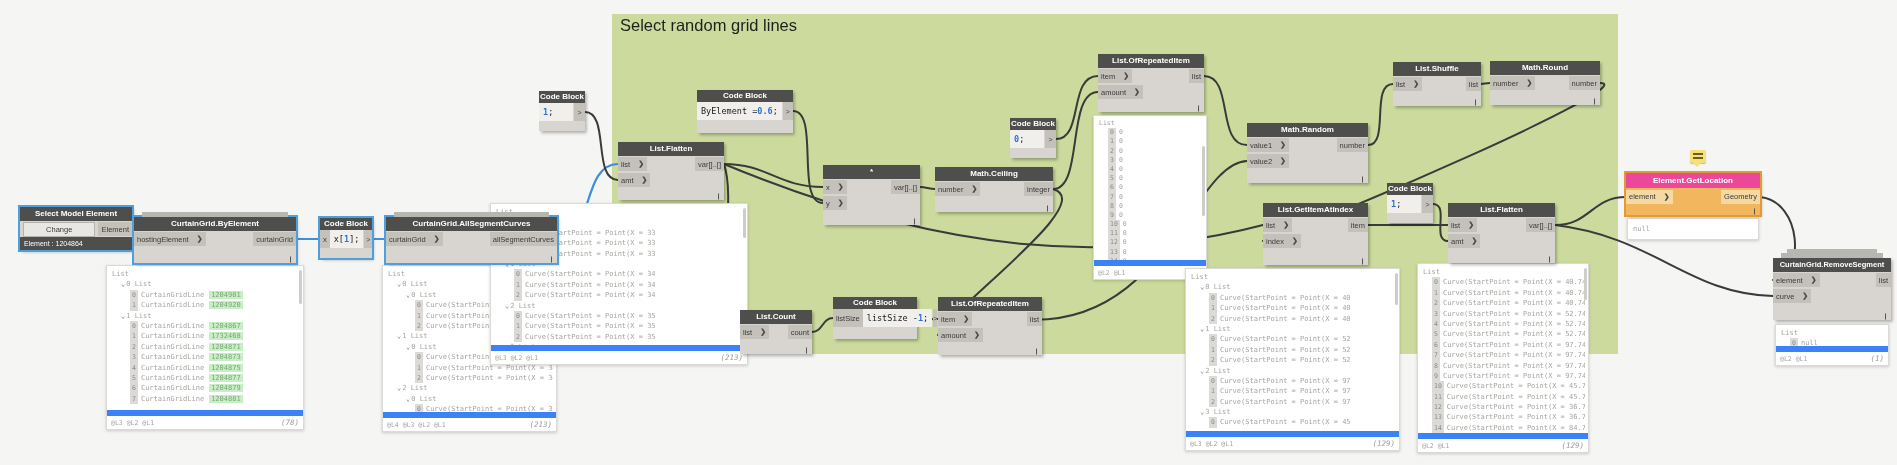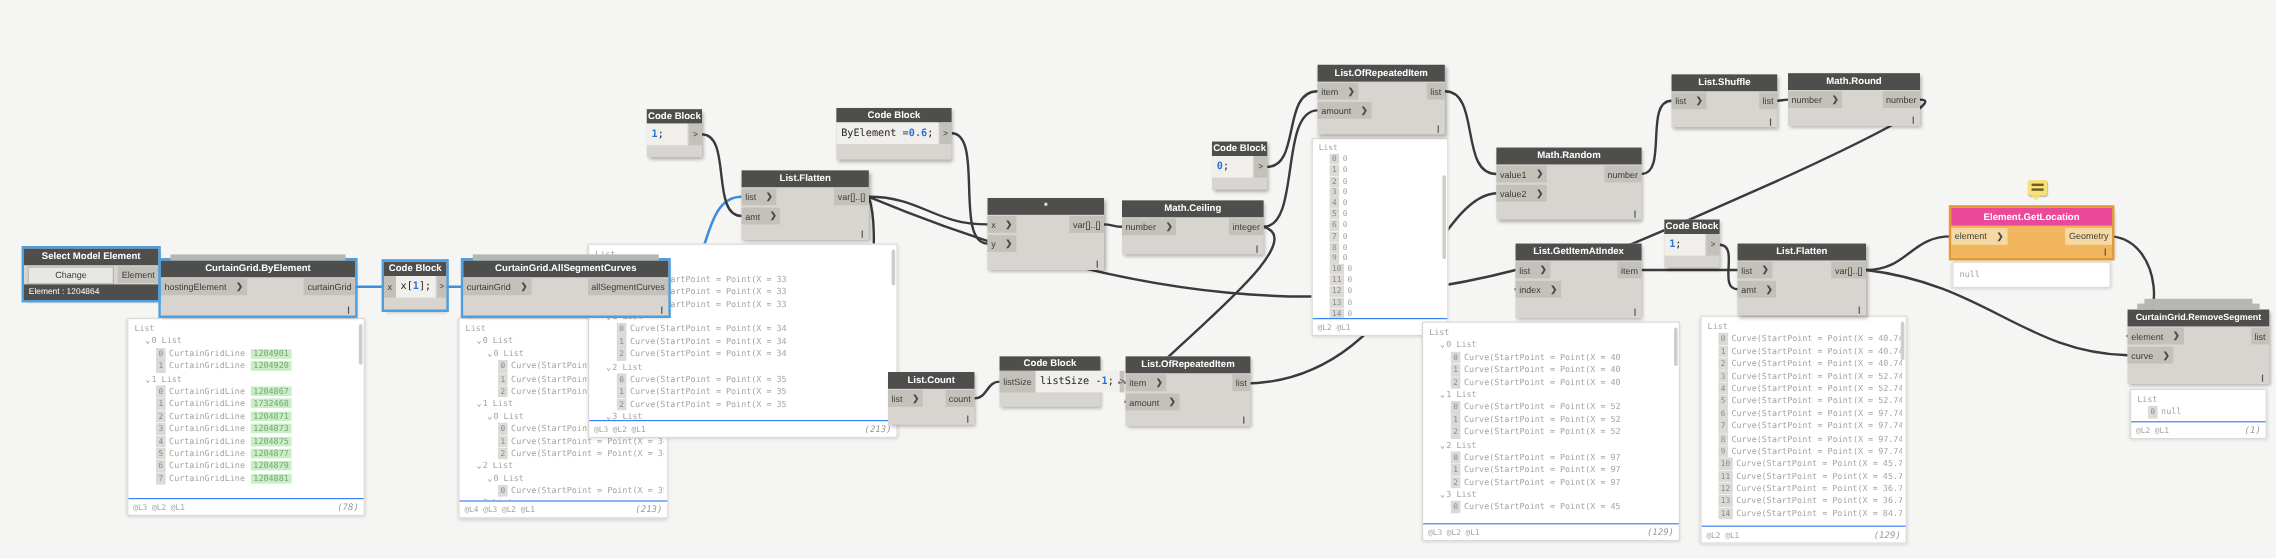--- a/index.html
+++ b/index.html
@@ -49,37 +49,40 @@
          padding:0 4px;height:13px;flex:none;}
   
   .pv{position:absolute;background:#fff;border:1px solid #dcdad6;box-shadow:0 1px 3px rgba(0,0,0,.18);
       display:flex;flex-direction:column;font-family:"DejaVu Sans Mono",monospace;box-sizing:border-box;}
   .pv-body{flex:1;overflow:hidden;padding:3px 3px 0 3px;position:relative;}
   .pv-row{white-space:nowrap;color:#a6a5a1;font-size:7px;line-height:10.4px;height:10.4px;overflow:hidden;}
   .dense .pv-row{font-size:6.5px;line-height:9.2px;height:9.2px;}
   .badge{display:inline-block;background:#dcdad6;color:#8d8c88;padding:0 2px;margin-right:3px;font-size:6.5px;}
   .caret{margin-right:1px;color:#8d8c88;}
   .chip{background:#c9eec6;color:#79a877;padding:0 2px;margin-left:5px;}
-  .pv-foot{height:13px;border-top:1px solid #3b82f6;display:flex;align-items:center;
+  .pv-foot{height:13px;border-top:6px solid #3b82f6;display:flex;align-items:center;
            padding:0 4px;font-size:6.5px;color:#a6a5a1;flex:none;}
   .pv-foot .ct{margin-left:auto;font-style:italic;font-size:7.5px;color:#9b9a96;}
   .scrollv{position:absolute;right:1px;width:3px;background:#cfcdc9;border-radius:2px;}
   
   .note{position:absolute;width:16px;height:13px;background:#f6e07a;border-radius:2px;
         box-shadow:0 1px 1px rgba(0,0,0,.25);}
   .note i{position:absolute;left:3px;top:3px;width:10px;height:2px;background:#6a5f22;
           box-shadow:0 4px 0 #6a5f22;}
   .note::after{content:"";position:absolute;left:3px;bottom:-4px;border:4px solid transparent;
           border-top-color:#f6e07a;border-bottom:0;}
 </style>
 </head>
 <body>
 
 <div id="canvas">
 
+  <div class="group" id="group-random" style="left:612px;top:14px;width:1006px;height:340px">
+    <div class="gtitle">Select random grid lines</div>
+  </div>
 
   <svg id="wires" width="1897" height="465">
     <path class="wb" d="M118,227 C127,227 126,239 134,239"></path>
     <path class="wb" d="M296,239 C306,239 310,239 320,239"></path>
     <path class="wb" d="M372,239 C378,239 380,239 386,239"></path>
     <path class="wb" d="M557,239 C594,241 581,164 618,164"></path>
     <path class="wd" d="M585,112 C610,112 592,180 618,180"></path>
     <path class="wd" d="M724,164 C768,164 778,187 823,187"></path>
     <path class="wd" d="M724,164 C738,205 710,298 740,332"></path>
     <path class="wd" d="M724,164 C950,258 1118,263 1263,225"></path>

